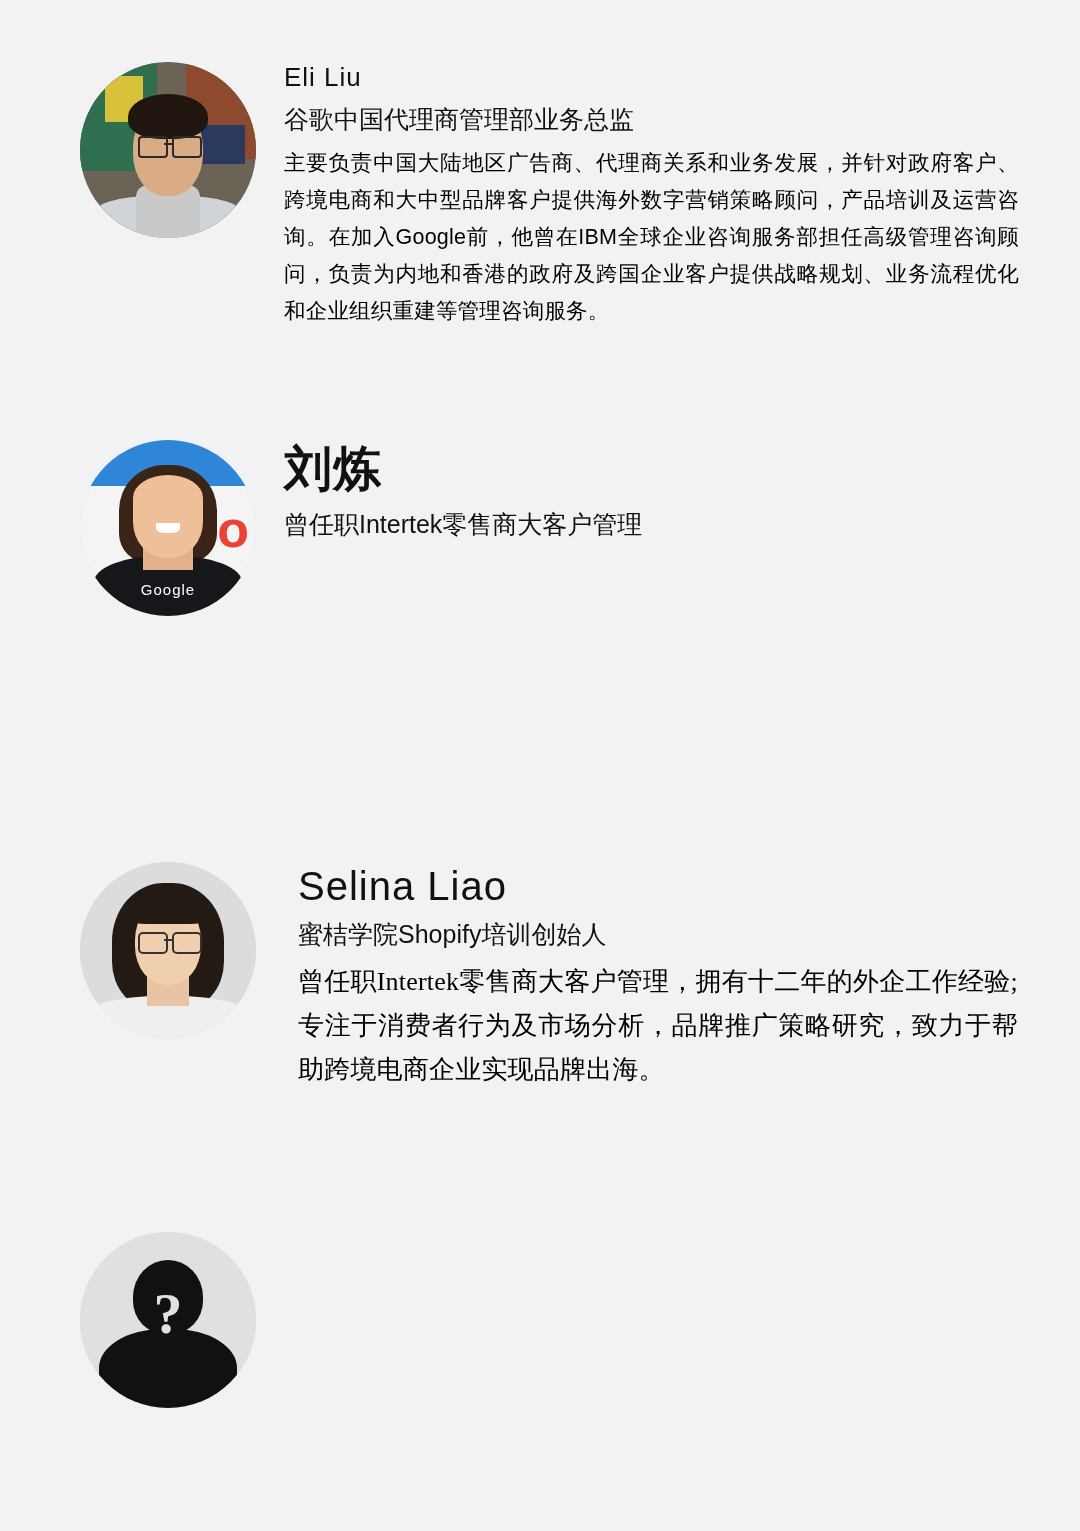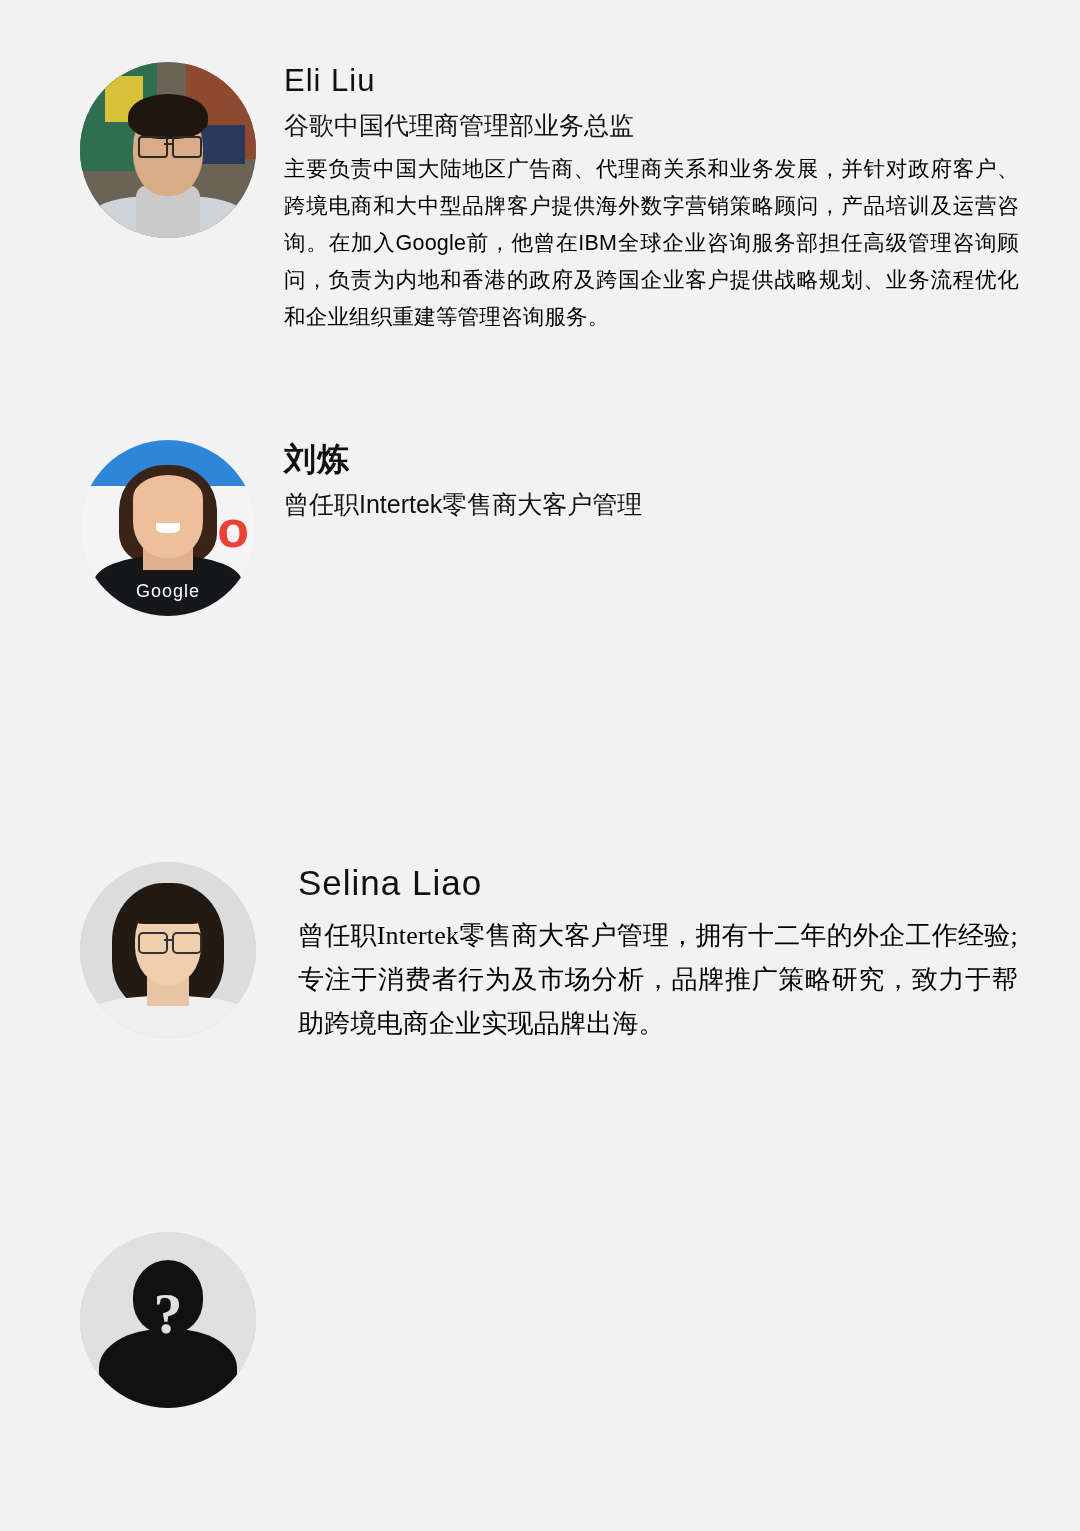--- a/index.html
+++ b/index.html
@@ -39,30 +39,30 @@
     position: relative;
     background: #d8d8d8;
   }
 
   .body-col {
     margin-left: 28px;
     width: 730px;
   }
 
   .name {
-    font-size: 31px;
+    font-size: 26px;
     font-weight: 400;
     letter-spacing: 1px;
     line-height: 1.2;
     color: #111;
     margin: 0 0 10px 0;
   }
   .name.cjk {
     font-weight: 700;
-    font-size: 32px;
+    font-size: 48px;
   }
   .title {
     font-size: 25px;
     font-weight: 400;
     line-height: 1.35;
     color: #111;
     margin: 0 0 8px 0;
   }
   .title.sub {
     margin-top: -2px;
@@ -103,31 +103,31 @@
   #sp2 { top: 440px; }
   #sp2 .body-col { width: 735px; }
 
   
   .ph2 { position:absolute; inset:0; background:#f4f4f4; }
   .ph2 .sky { position:absolute; left:0; top:0; width:100%; height:26%; background:#2f86d8; }
   .ph2 .glogo { position:absolute; right:4%; top:36%; font-size:52px; font-weight:700; color:#4285F4; font-family:"Liberation Sans",sans-serif; line-height:1;}
   .ph2 .glogo span:nth-child(1){color:#4285F4}
   .ph2 .glogo span:nth-child(2){color:#EA4335}
   .ph2 .shirt { position:absolute; left:8%; top:66%; width:84%; height:34%; background:#15171a; border-radius:44% 44% 0 0;}
-  .ph2 .shirt-text { position:absolute; left:50%; top:80%; transform:translateX(-50%); color:#fff; font-size:18px; letter-spacing:1px;}
+  .ph2 .shirt-text { position:absolute; left:50%; top:80%; transform:translateX(-50%); color:#fff; font-size:15px; letter-spacing:1px;}
   .ph2 .neck { position:absolute; left:36%; top:58%; width:28%; height:16%; background:#e2b08c;}
   .ph2 .face { position:absolute; left:30%; top:22%; width:40%; height:45%; background:#eec09a; border-radius:48% 48% 46% 46%;}
   .ph2 .hair { position:absolute; left:22%; top:14%; width:56%; height:56%; background:#3a2418; border-radius:46% 46% 30% 30%;}
   .ph2 .hair2 { position:absolute; left:30%; top:20%; width:40%; height:26%; background:#eec09a; border-radius:50% 50% 0 0;}
   .ph2 .smile { position:absolute; left:43%; top:47%; width:14%; height:6%; background:#fff; border-radius:0 0 40% 40%;}
 
   
   #sp3 { top: 862px; }
   #sp3 .body-col { margin-left: 42px; width: 720px; }
-  #sp3 .name { font-size: 35px; }
+  #sp3 .name { font-size: 40px; }
 
   
   .ph3 { position:absolute; inset:0; background:#dcdcdc; }
   .ph3 .shoulders { position:absolute; left:2%; top:76%; width:96%; height:24%; background:#efefef; border-radius:46% 46% 0 0;}
   .ph3 .neck { position:absolute; left:38%; top:64%; width:24%; height:18%; background:#e8c4a5;}
   .ph3 .hairback { position:absolute; left:18%; top:12%; width:64%; height:72%; background:#241a14; border-radius:46% 46% 38% 38%;}
   .ph3 .face { position:absolute; left:31%; top:22%; width:38%; height:48%; background:#f0cfae; border-radius:46% 46% 46% 46%;}
   .ph3 .bang { position:absolute; left:29%; top:17%; width:42%; height:18%; background:#241a14; border-radius:50% 50% 20% 20%;}
   .ph3 .gl-l { position:absolute; left:33%; top:40%; width:15%; height:10%; border:2.5px solid #333; border-radius:5px;}
   .ph3 .gl-r { position:absolute; left:52%; top:40%; width:15%; height:10%; border:2.5px solid #333; border-radius:5px;}
@@ -199,20 +199,21 @@
         <div class="neck"></div>
         <div class="face"></div>
         <div class="bang"></div>
         <div class="gl-l"></div>
         <div class="gl-r"></div>
         <div class="gl-b"></div>
       </div>
     </div>
     <div class="body-col">
       <div class="name">Selina Liao</div>
+      <div class="title sub">蜜桔学院Shopify培训创始人</div>
       <p class="desc serif">曾任职Intertek零售商大客户管理，拥有十二年的外企工作经验; 专注于消费者行为及市场分析，品牌推广策略研究，致力于帮助跨境电商企业实现品牌出海。</p>
     </div>
   </div>
 
   <div class="speaker" id="sp4">
     <div class="avatar-wrap">
       <div class="ph4">
         <div class="silh-body"></div>
         <div class="silh-head"></div>
         <div class="qmark">?</div>

